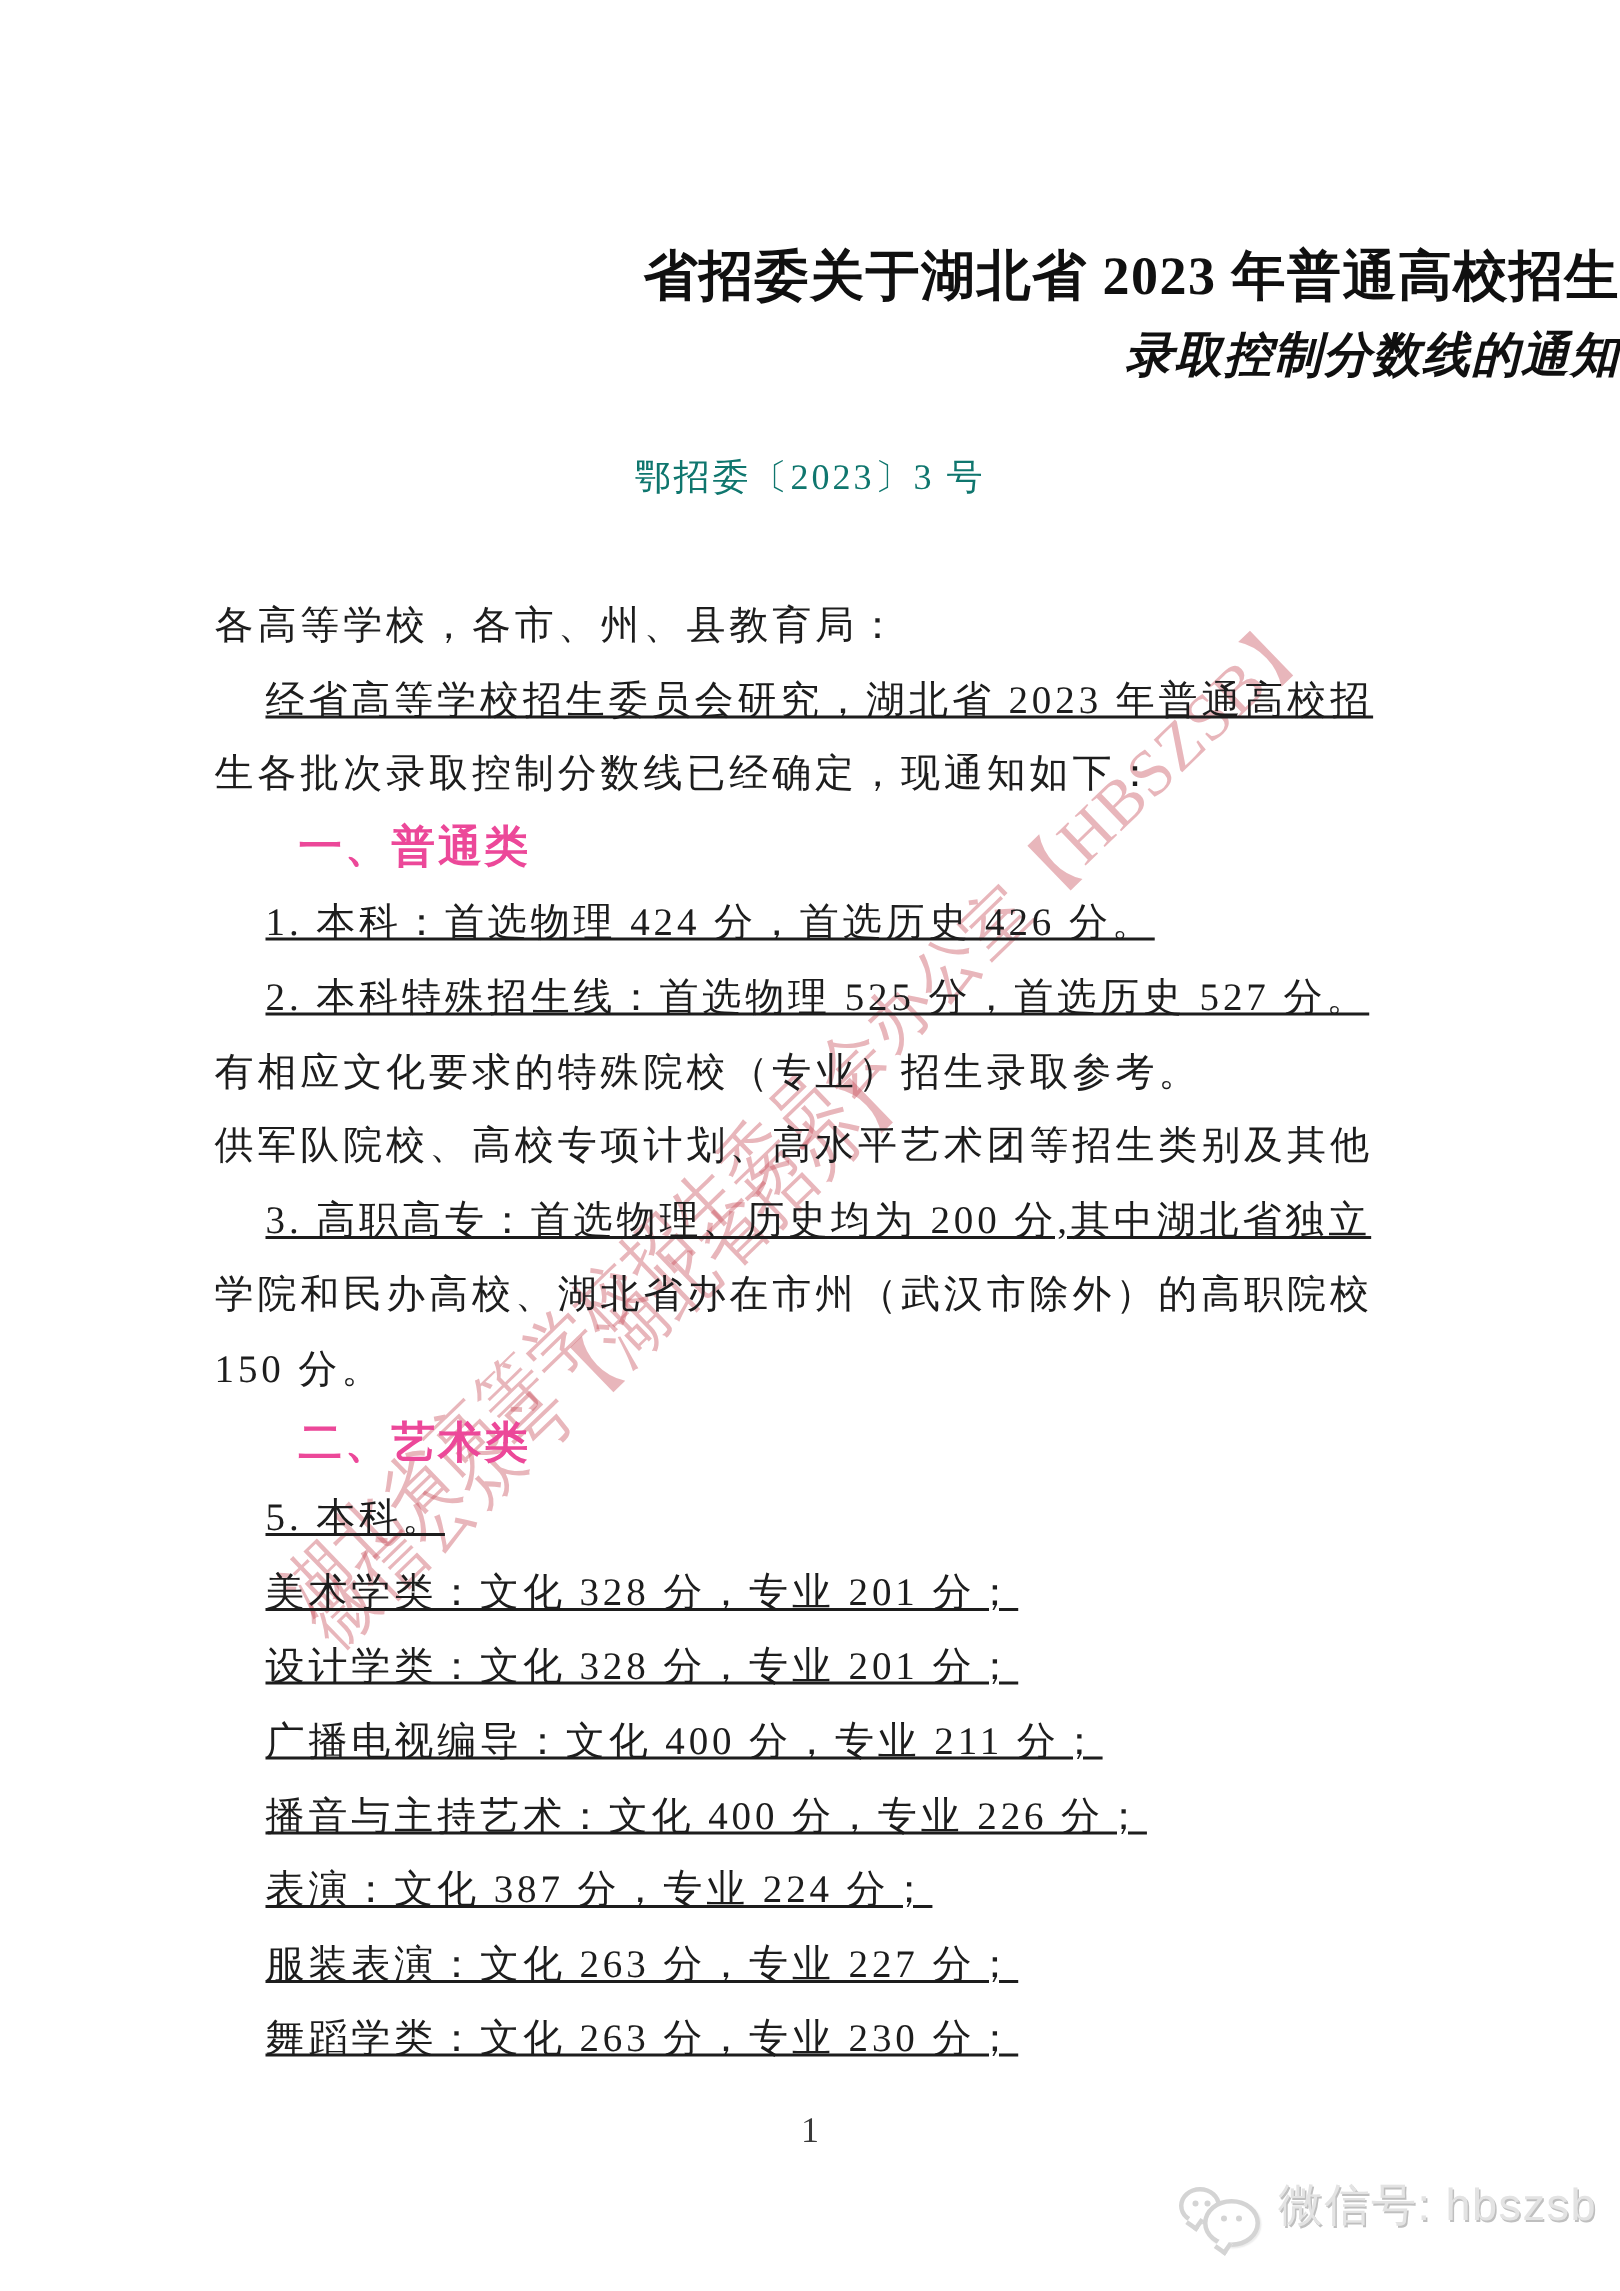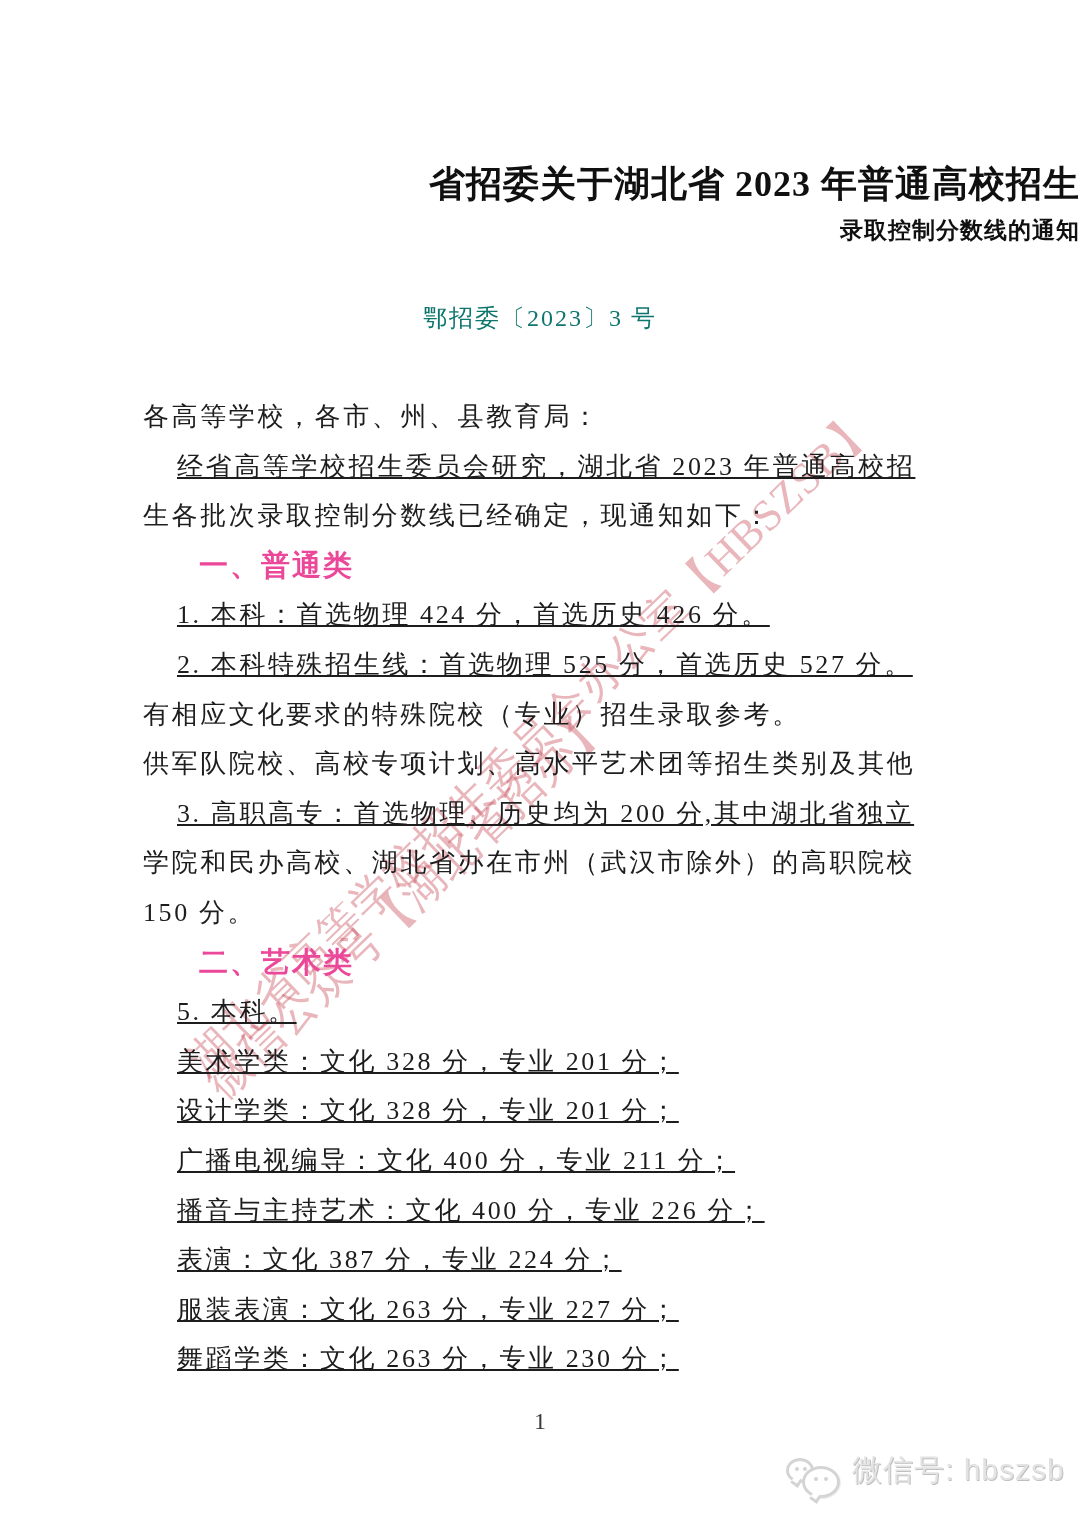--- a/index.html
+++ b/index.html
@@ -30,21 +30,21 @@
 
   
   .title1,.title2{
     position:absolute;left:0;right:0;
     text-align:right;
     font-weight:700;
     color:#101010;
     z-index:2;
   }
   .title1{top:160px;font-size:36px;letter-spacing:1px;}
-  .title2{top:215px;font-size:23px;letter-spacing:1px;}
+  .title2{top:215px;font-size:32px;letter-spacing:1px;font-style:italic;}
   .docnum{
     position:absolute;left:0;right:0;top:302px;
     text-align:center;
     font-size:24px;letter-spacing:2px;
     color:#0f766e;
     z-index:2;
   }
 
   
   .body{

